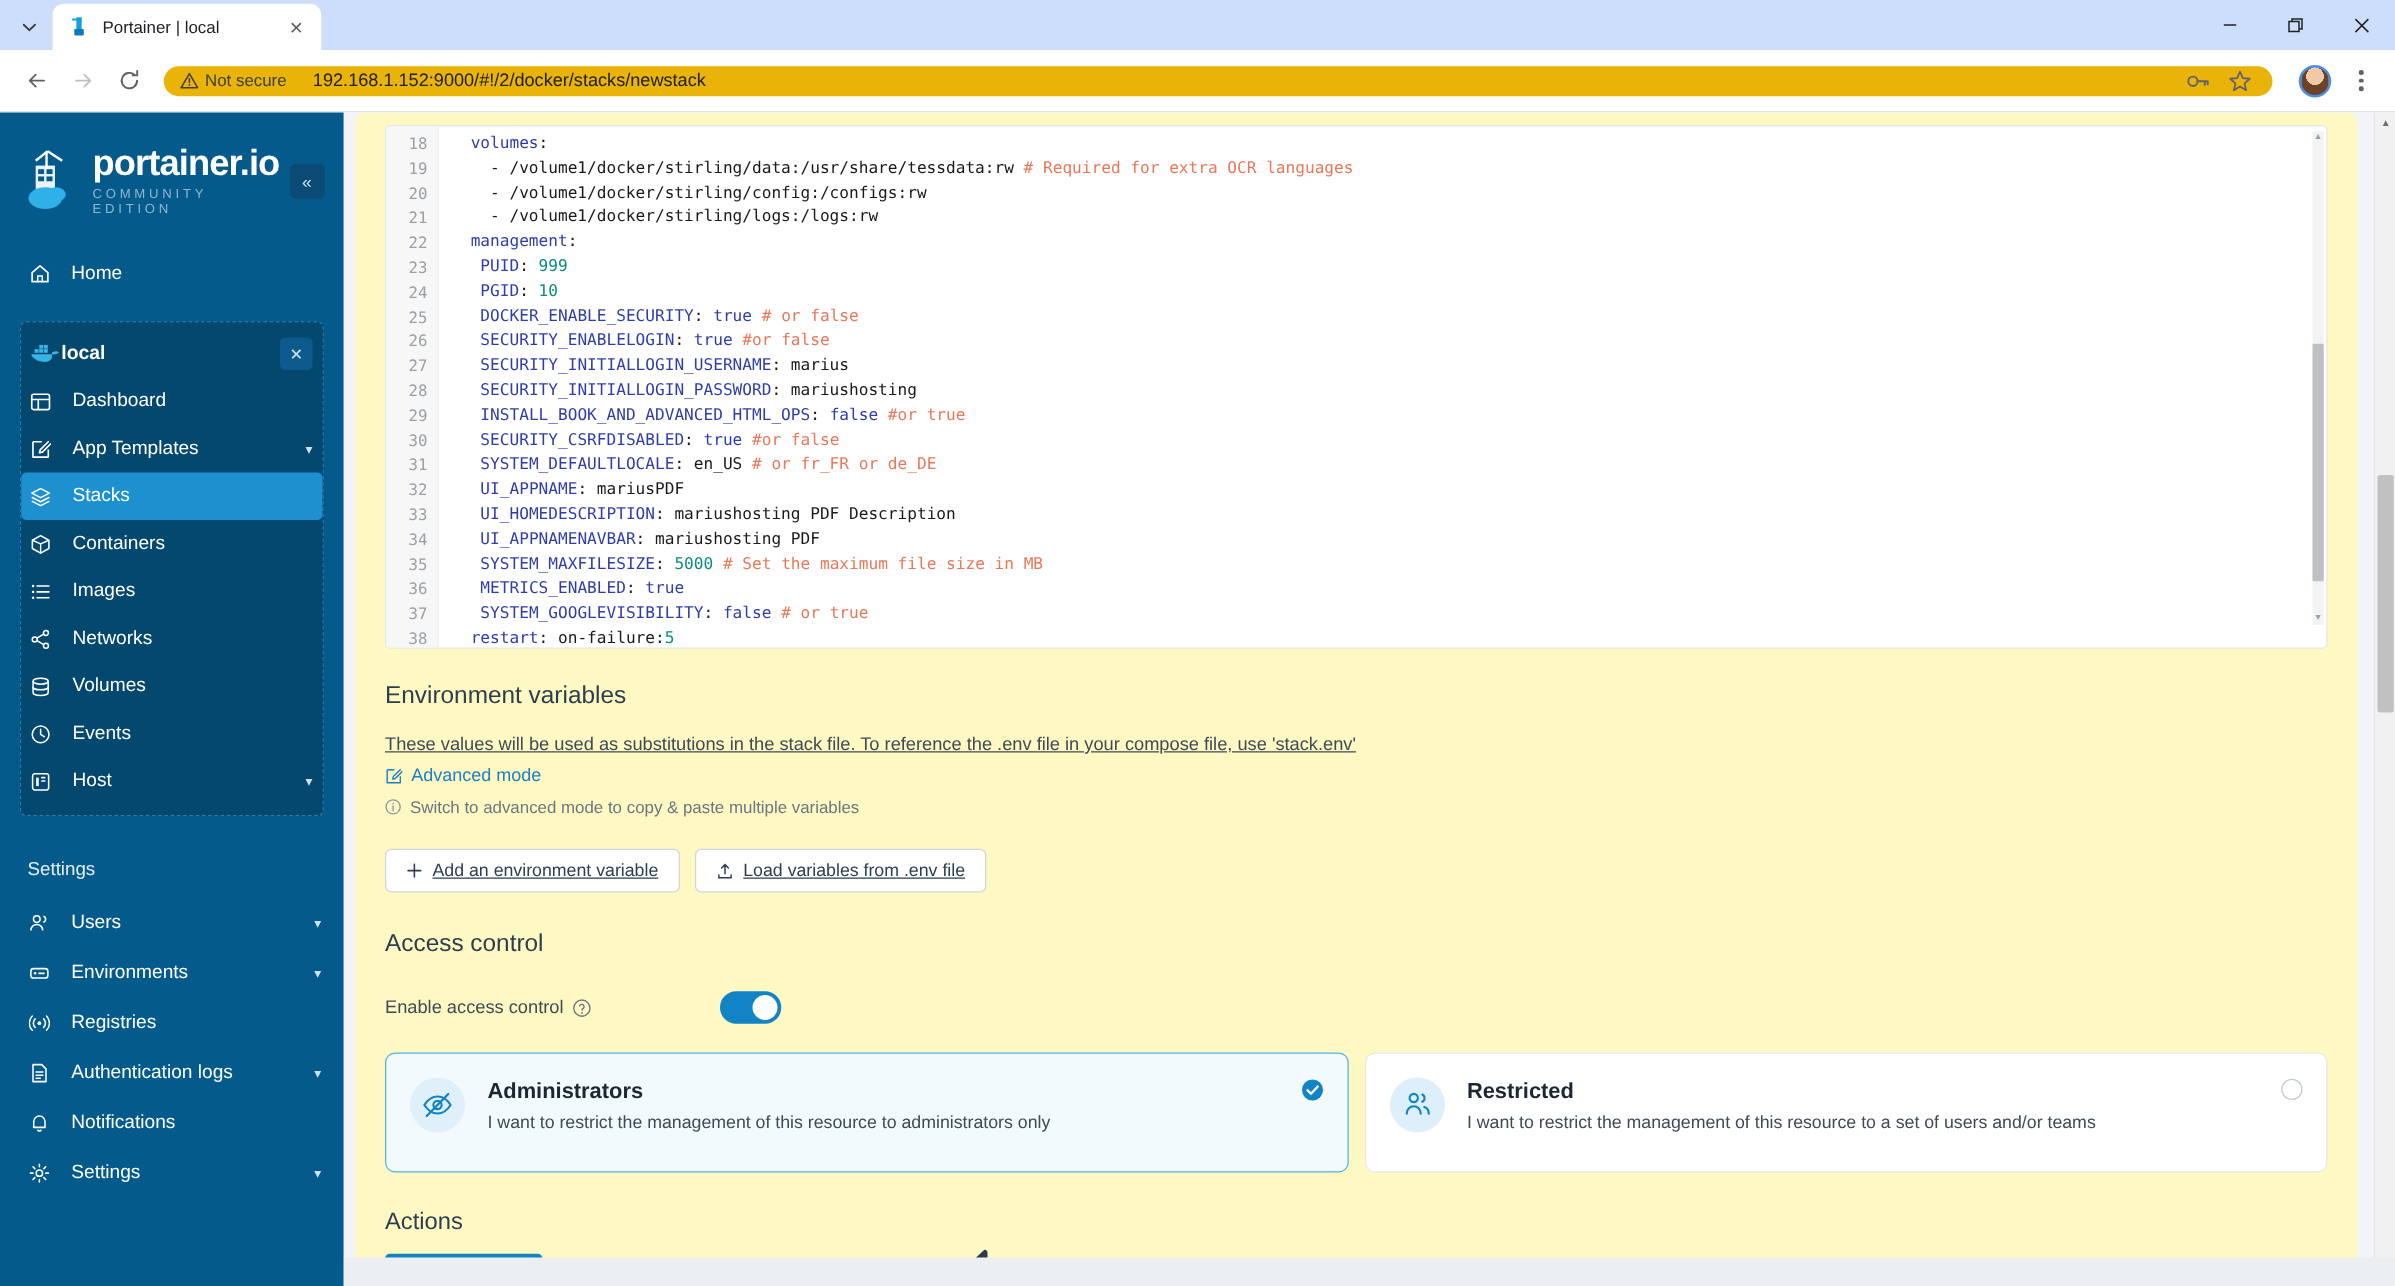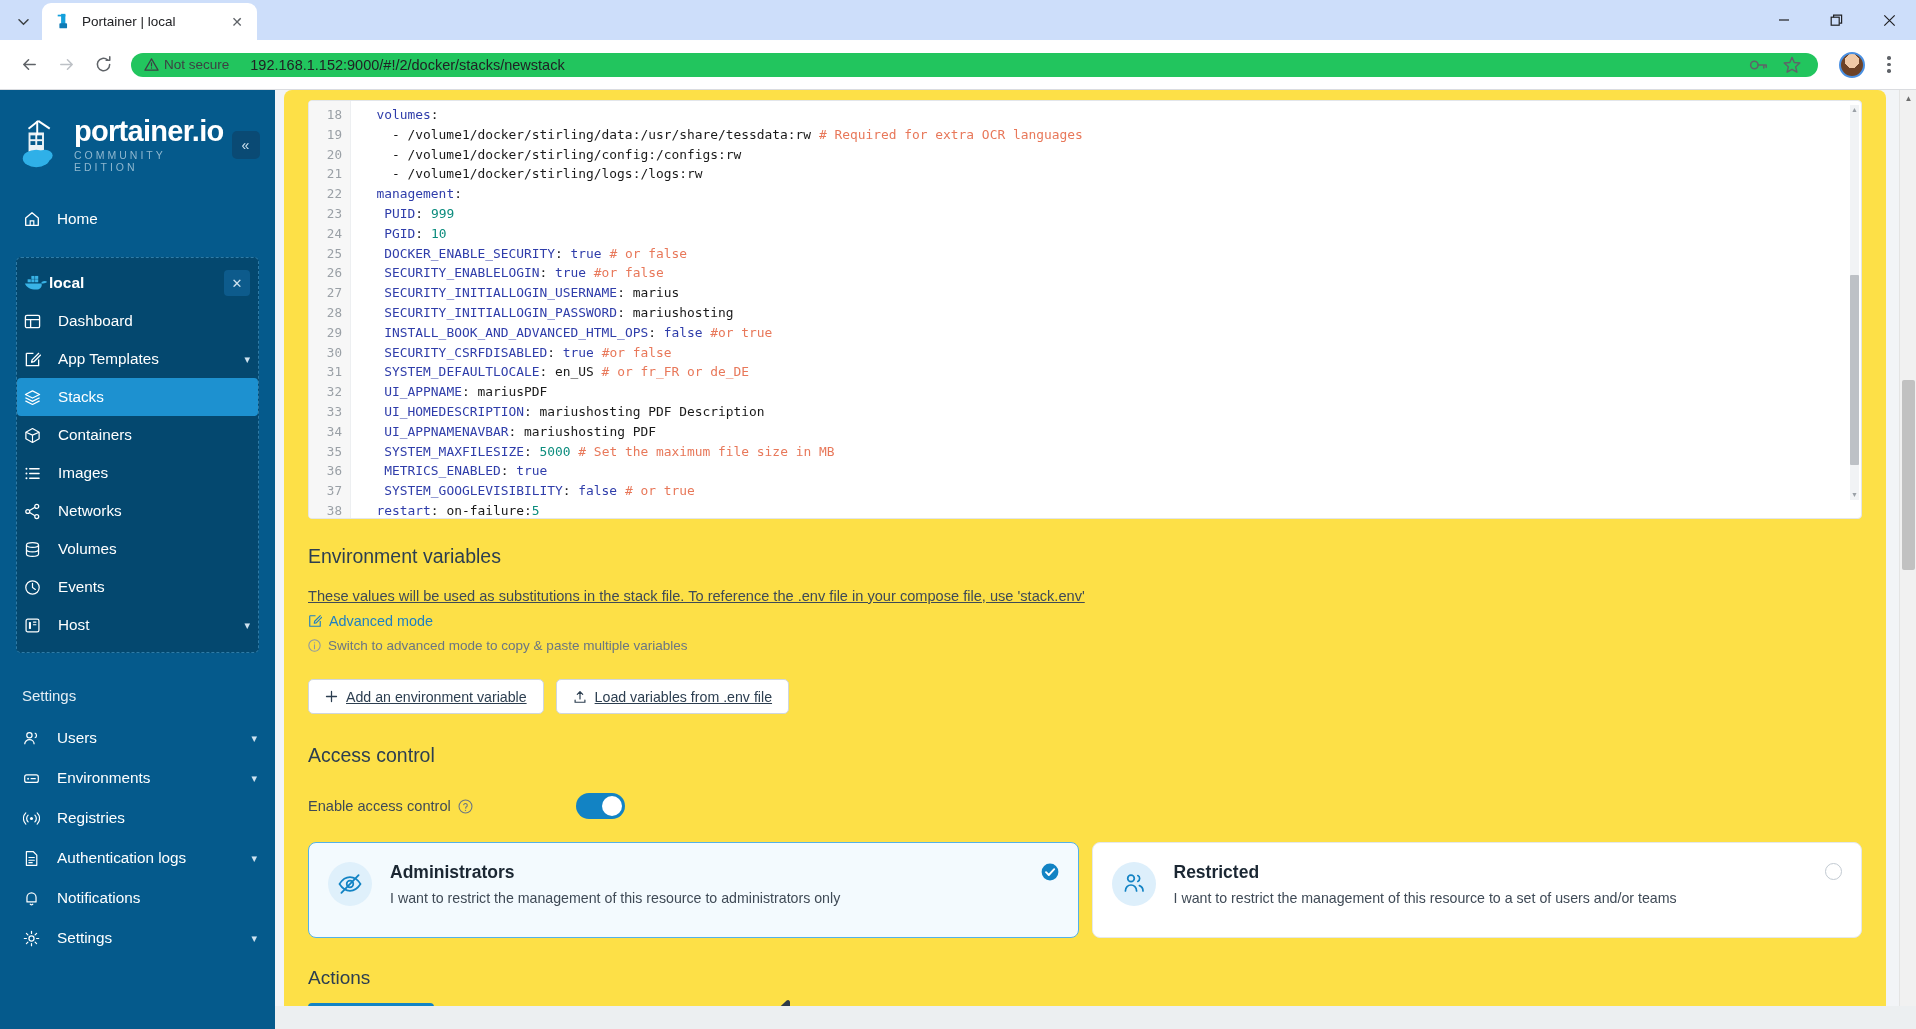--- a/index.html
+++ b/index.html
@@ -70,21 +70,21 @@
   .nav-btn {
     width: 34px; height: 34px;
     display: flex; align-items: center; justify-content: center;
     border-radius: 50%;
     color: #5f6368;
   }
   .nav-btn.disabled { color: #bdc1c6; }
   .omnibox {
     flex: 1;
     height: 24px;
-    background: #22c55e;
+    background: #eab308;
     border-radius: 17px;
     display: flex;
     align-items: center;
     padding: 0 8px 0 13px;
     margin: 0 8px;
     gap: 7px;
     position: relative;
     justify-content: flex-end;
   }
   .notsecure {
@@ -193,21 +193,21 @@
   
   .main {
     flex: 1;
     position: relative;
     overflow: hidden;
     background: #f2f4f7;
   }
   .content-card {
     position: absolute;
     left: 9px; right: 30px; top: 0; bottom: 0;
-    background: #fde047;
+    background: #fef9c3;
     border-radius: 8px;
   }
   .card-inner { padding: 0 24px 0 24px; }
 
   
   .editor {
     margin: 10px 0 0 0;
     border: 1px solid #e3e6ea;
     border-radius: 4px;
     background: #ffffff;

